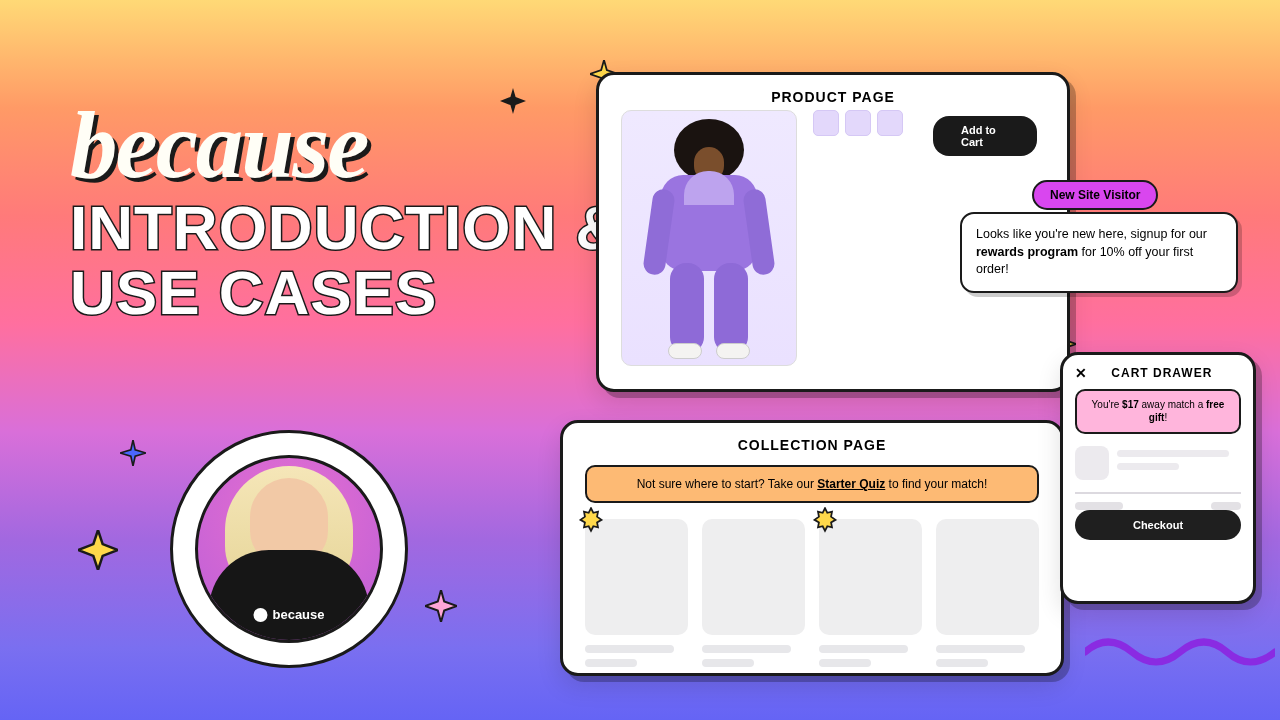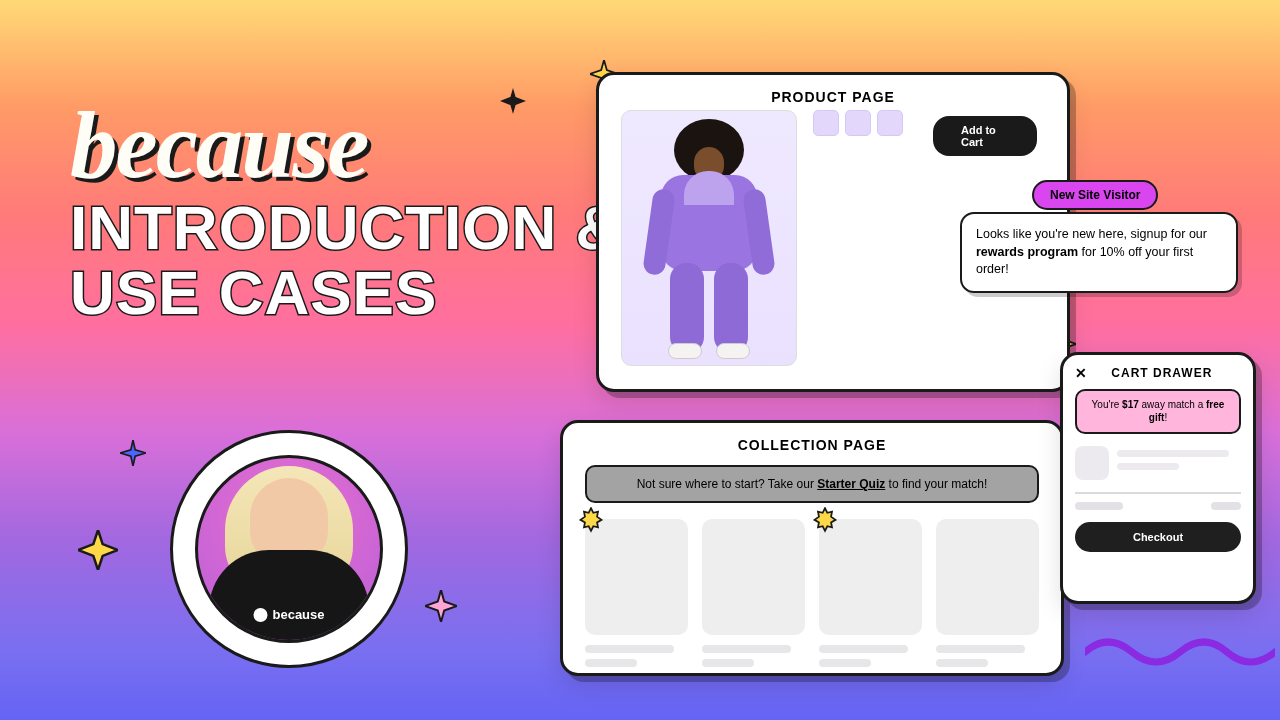--- a/index.html
+++ b/index.html
@@ -105,21 +105,21 @@
   padding:12px 14px; font-size:12.5px; line-height:1.4;
   box-shadow:4px 4px 0 rgba(0,0,0,.2);
 }
 .callout b { font-weight:700;margin-top:13px; }
 
 
 .p-collection { left:560px; top:420px; width:504px; height:256px; padding:14px 22px 9px; }
 .p-collection .panel-title { margin-bottom:12px; }
 .quiz-bar {
   border:2.5px solid #1a1a1a; border-radius:10px;
-  background:#a3a3a3; padding:10px 14px; font-size:12px; text-align:center;
+  background:#fdba74; padding:10px 14px; font-size:12px; text-align:center;
 }
 .quiz-bar b { text-decoration:underline; }
 .grid4 { display:flex; gap:14px; margin-top:16px; }
 .tile { flex:1; position:relative; }
 .tile .box { height:116px; border-radius:10px; background:#eeeeef; }
 .tile .bar1 { height:8px; border-radius:4px; background:#e7e7ea; margin-top:10px; width:86%; }
 .tile .bar2 { height:8px; border-radius:4px; background:#e7e7ea; margin-top:6px; width:50%; }
 .badge-star { position:absolute; top:-12px; left:-8px; width:28px; height:28px; }
 
 
@@ -135,21 +135,21 @@
 .cart-row { display:flex; gap:8px; align-items:center; margin-top:12px; }
 .cart-thumb { width:34px; height:34px; border-radius:8px; background:#eceaee; }
 .cart-lines { flex:1; }
 .cart-lines .cl { height:7px; border-radius:4px; background:#eceaee; margin-bottom:6px; }
 .cl.a{width:90%} .cl.b{width:50%}
 .cart-divider { height:2px; background:#dcd9df; margin:12px 0 8px; }
 .cart-total { display:flex; justify-content:space-between; }
 .cart-total span { display:block; height:8px; border-radius:4px; background:#e3e1e5; }
 .cart-total .l{width:48px} .cart-total .r{width:30px}
 .checkout-btn {
-  margin-top:12px; width:100%; padding:9px 0; border-radius:16px;
+  width:100%; padding:9px 0; border-radius:16px;
   background:#1f1f1f; color:#fff; font-size:11px; text-align:center; font-weight:600;
 }
 
 
 .wave { position:absolute; left:1085px; top:632px; width:190px; height:40px; }
 
 </style>
 </head>
 <body>
 

